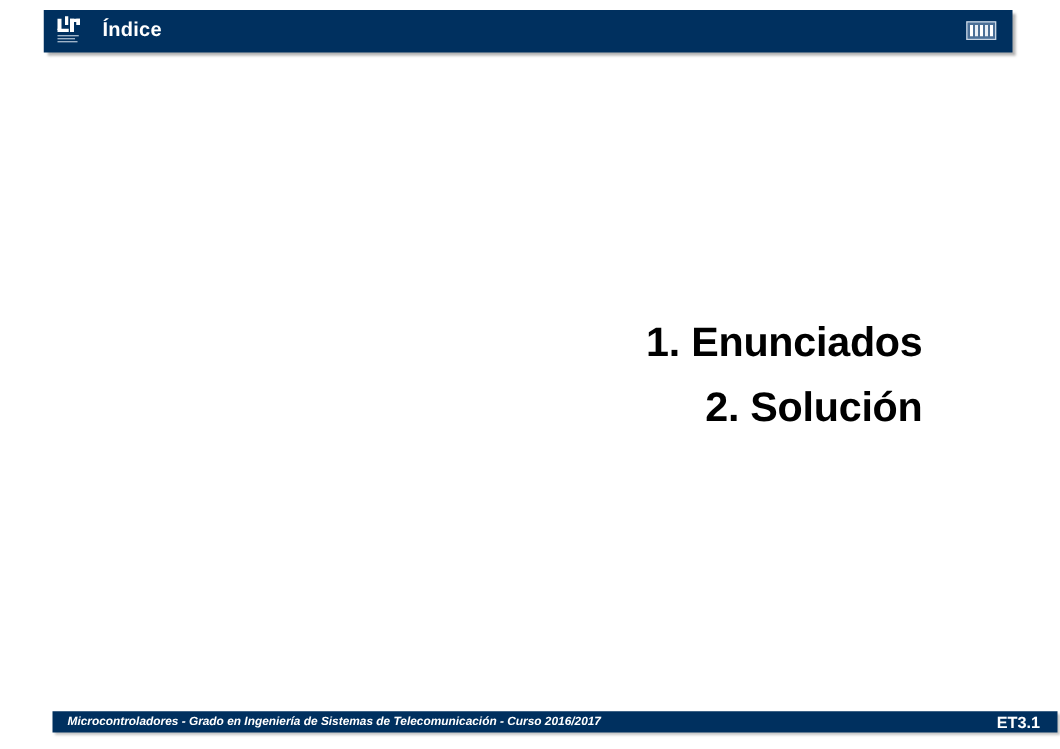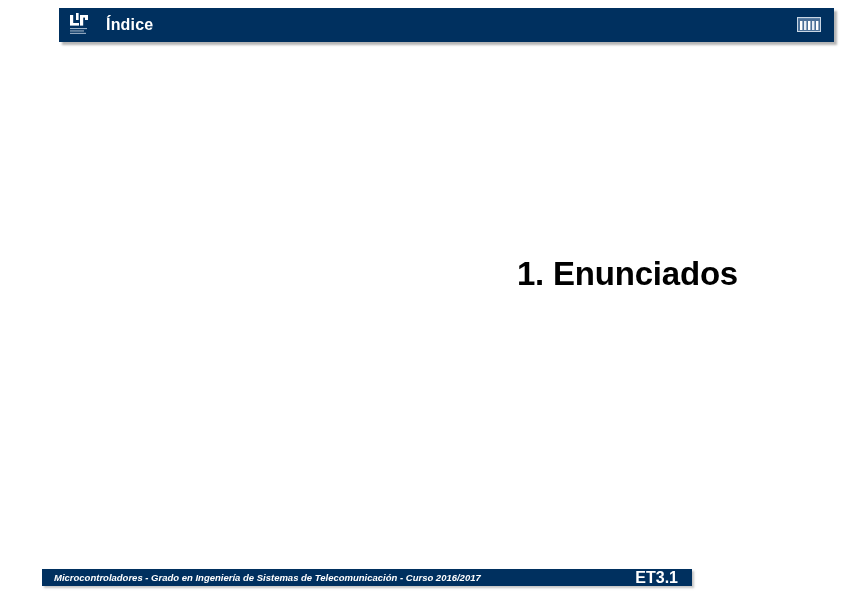--- a/index.html
+++ b/index.html
@@ -25,21 +25,20 @@
   .header-bar {
     position: absolute;
     left: 35px;
     top: 8px;
     width: 775px;
     height: 34px;
     background: #00305f;
     box-shadow: 3px 3px 2px rgba(120,120,120,0.55);
     display: flex;
     align-items: center;
-    margin-left: 24px;
   }
   .header-logo {
     position: absolute;
     left: 9px;
     top: 4px;
     width: 26px;
     height: 25px;
   }
   .header-title {
     position: absolute;
@@ -80,21 +79,21 @@
     line-height: 52px;
     letter-spacing: -0.2px;
     white-space: nowrap;
   }
 
   
   .footer-bar {
     position: absolute;
     left: 42px;
     top: 569px;
-    width: 650px;
+    width: 804px;
     height: 17px;
     background: #00305f;
     box-shadow: 2px 2px 2px rgba(140,140,140,0.5);
   }
   .footer-text {
     position: absolute;
     left: 12px;
     top: 0;
     height: 17px;
     line-height: 17px;
@@ -104,21 +103,21 @@
     font-weight: bold;
     white-space: nowrap;
   }
   .footer-code {
     position: absolute;
     right: 14px;
     top: 0;
     height: 17px;
     line-height: 17px;
     color: #ffffff;
-    font-size: 16px;
+    font-size: 13px;
     font-weight: bold;
     white-space: nowrap;
   }
 </style>
 </head>
 <body>
 
 <div class="slide">
 
   <div class="header-bar">
@@ -148,20 +147,21 @@
         <rect x="6" y="2" width="2.4" height="9" fill="#e8eef5"></rect>
         <rect x="10" y="2" width="2.4" height="9" fill="#ffffff"></rect>
         <rect x="14" y="2" width="2.4" height="9" fill="#e8eef5"></rect>
         <rect x="18" y="2" width="2.4" height="9" fill="#ffffff"></rect>
       </svg>
     </span>
   </div>
 
   <div class="content">
     <div class="content-line">1. Enunciados</div>
+    <div class="content-line">2. Solución</div>
   </div>
 
   <div class="footer-bar">
     <span class="footer-text">Microcontroladores - Grado en Ingeniería de Sistemas de Telecomunicación - Curso 2016/2017</span>
     <span class="footer-code">ET3.1</span>
   </div>
 
 </div>
 
 </body></html>

